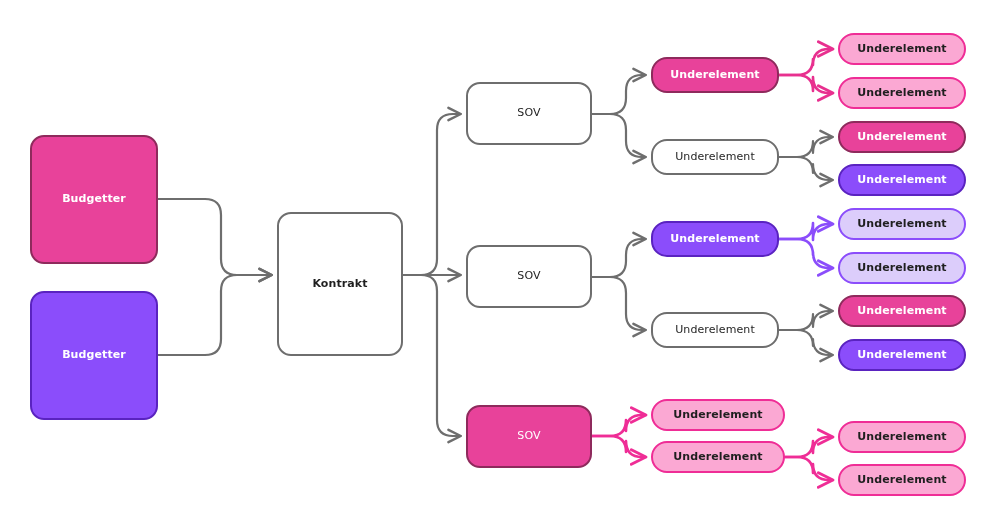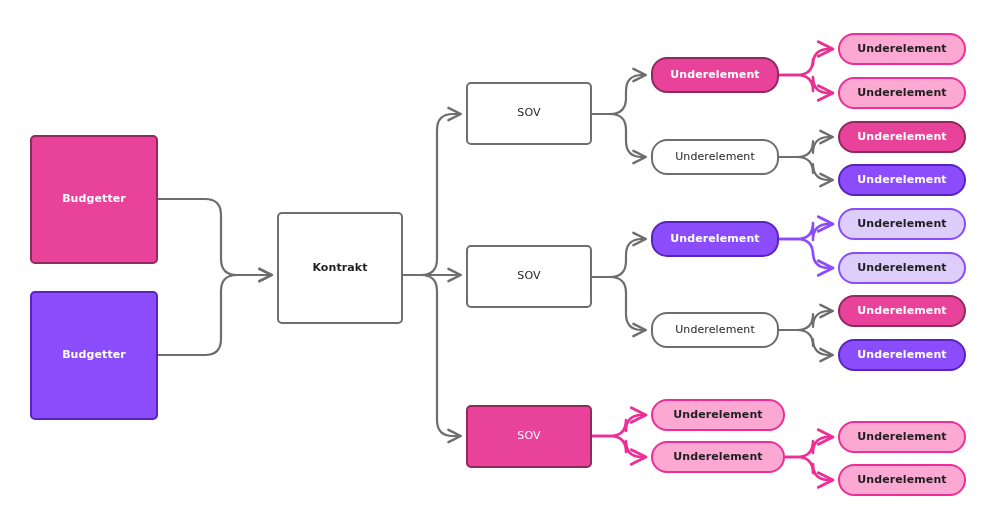--- a/index.html
+++ b/index.html
@@ -3,21 +3,21 @@
 <meta charset="utf-8">
 <style>
   html,body{margin:0;padding:0;background:#ffffff;}
   body{width:1000px;height:528px;font-family:"DejaVu Sans",sans-serif;}
   #stage{position:relative;width:1000px;height:528px;overflow:hidden;background:#fff;}
   #edges{position:absolute;left:0;top:0;width:1000px;height:528px;}
   .node{position:absolute;box-sizing:border-box;display:flex;align-items:center;
         justify-content:center;text-align:center;border-radius:16px;
         font-size:11px;font-weight:bold;letter-spacing:.1px;line-height:1.1;}
   .node.plain{font-weight:normal;}
-  .big{border-radius:5px;}
+  .big{border-radius:14px;}
   .lbl{pointer-events:none;}
 </style>
 </head>
 <body>
 
 <div id="stage">
   <svg id="edges" viewBox="0 0 1000 528" xmlns="http://www.w3.org/2000/svg">
       <defs>
         <marker id="ah-6e6e6e" viewBox="0 0 10 10" refX="8.5" refY="5" markerWidth="7" markerHeight="7" orient="auto-start-reverse" markerUnits="strokeWidth">
           <path d="M1,1 L9,5 L1,9" fill="none" stroke="#6e6e6e" stroke-width="1.6" stroke-linecap="round" stroke-linejoin="round"></path>
@@ -54,21 +54,21 @@
       <path d="M785,457 L797,457 Q813,457 813,441 L813,453 Q813,437 829,437 L832,437" fill="none" stroke="#ef2d96" stroke-width="2.6" stroke-linecap="round" stroke-linejoin="round" marker-end="url(#ah-ef2d96)"></path>
       <path d="M785,457 L797,457 Q813,457 813,473 L813,464 Q813,480 829,480 L832,480" fill="none" stroke="#ef2d96" stroke-width="2.6" stroke-linecap="round" stroke-linejoin="round" marker-end="url(#ah-ef2d96)"></path>
     </svg>
   <div id="nodes">
       <div class="node big" style="left: 30px; top: 135px; width: 128px; height: 129px; background: rgb(232, 66, 154); border: 2.5px solid rgb(142, 42, 92); color: rgb(255, 255, 255);">
         <span class="lbl">Budgetter</span>
       </div>
       <div class="node big" style="left: 30px; top: 291px; width: 128px; height: 129px; background: rgb(139, 77, 251); border: 2.5px solid rgb(90, 35, 192); color: rgb(255, 255, 255);">
         <span class="lbl">Budgetter</span>
       </div>
-      <div class="node big" style="left: 277px; top: 212px; width: 126px; height: 112px; background: rgb(255, 255, 255); border: 2.5px solid rgb(110, 110, 110); color: rgb(31, 31, 31);">
+      <div class="node big" style="left: 277px; top: 212px; width: 126px; height: 144px; background: rgb(255, 255, 255); border: 2.5px solid rgb(110, 110, 110); color: rgb(31, 31, 31);">
         <span class="lbl">Kontrakt</span>
       </div>
       <div class="node big plain" style="left: 466px; top: 82px; width: 126px; height: 63px; background: rgb(255, 255, 255); border: 2.5px solid rgb(110, 110, 110); color: rgb(31, 31, 31);">
         <span class="lbl">SOV</span>
       </div>
       <div class="node big plain" style="left: 466px; top: 245px; width: 126px; height: 63px; background: rgb(255, 255, 255); border: 2.5px solid rgb(110, 110, 110); color: rgb(31, 31, 31);">
         <span class="lbl">SOV</span>
       </div>
       <div class="node big plain" style="left: 466px; top: 405px; width: 126px; height: 63px; background: rgb(232, 66, 154); border: 2.5px solid rgb(142, 42, 92); color: rgb(255, 255, 255);">
         <span class="lbl">SOV</span>

